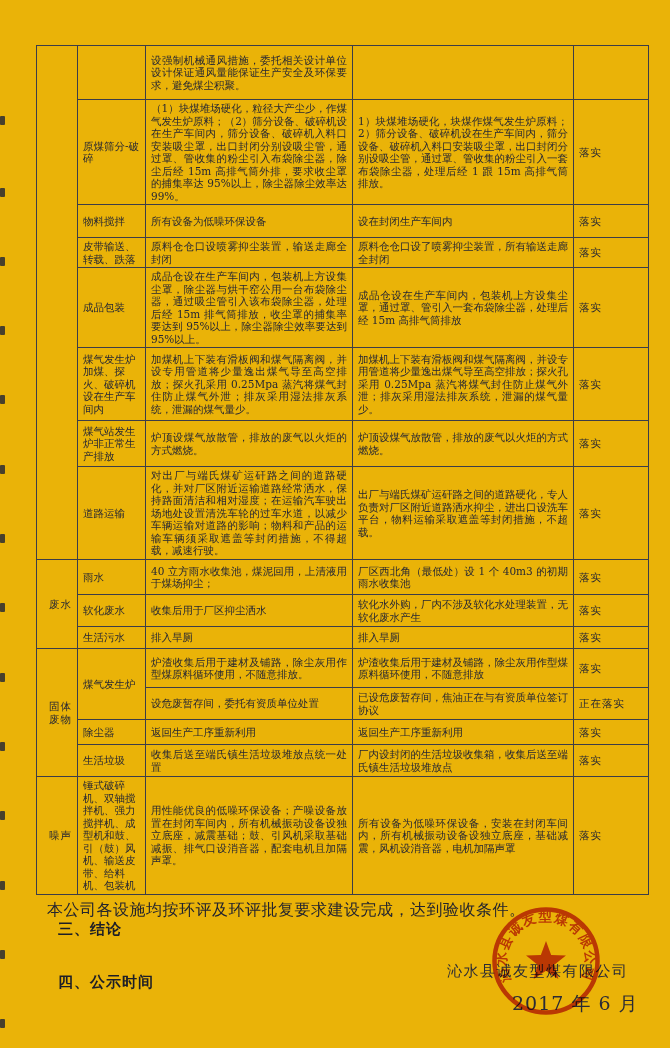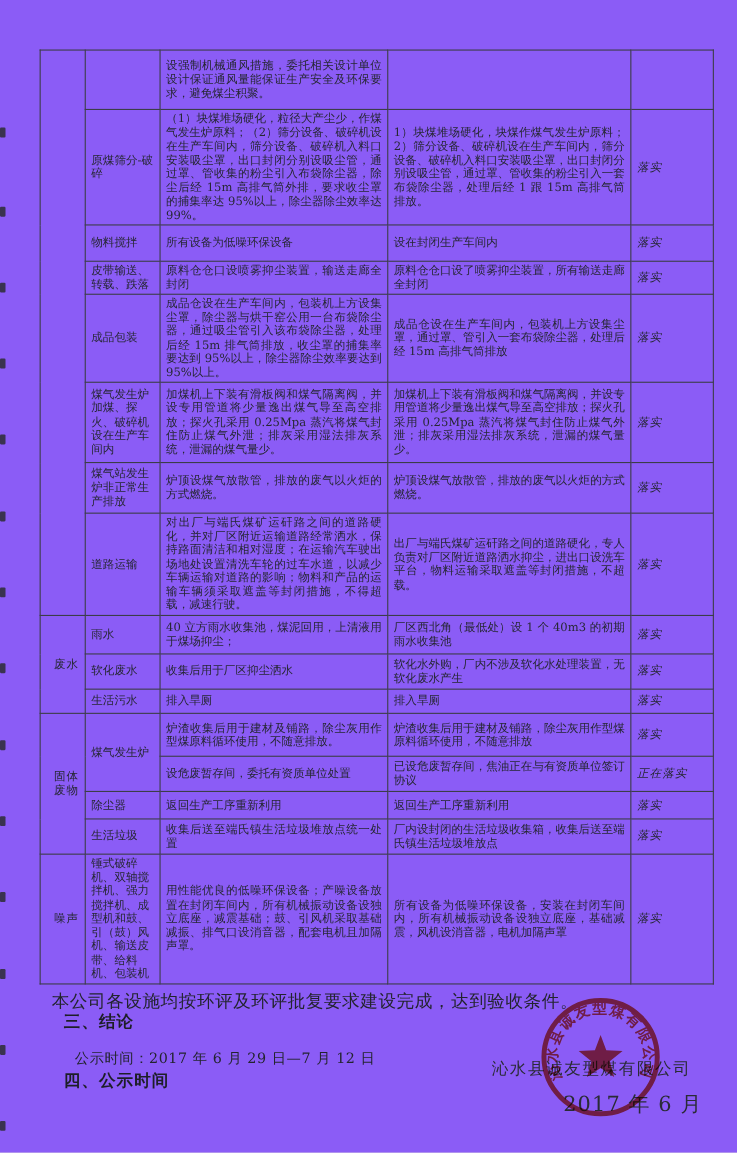--- a/index.html
+++ b/index.html
@@ -1,19 +1,19 @@
 <!DOCTYPE html>
 <html><head>
 <meta charset="utf-8">
 <style>
   html,body{margin:0;padding:0;background:#e8e6e2;}
   .page{
     position:relative;
     width:670px;height:1048px;
-    background:#8b5cf6;
+    background:#eab308;
     font-family:"DejaVu Serif", serif;
     color:#23242e;
     overflow:hidden;
   }
   
   table.insp{
     position:absolute;left:36px;top:45px;width:612px;
     border-collapse:collapse;table-layout:fixed;
     background:transparent;
   }
@@ -29,21 +29,21 @@
   }
   td.cat{
     text-align:right;
     font-size:12px;
     line-height:16px;
     letter-spacing:1px;
     padding:2px 3px;
   }
   td.sub{font-size:11px;line-height:14px;padding:2px 4px;}
   td.req,td.act{text-align:justify;}
-  td.status{font-size:11.5px;padding-left:6px;letter-spacing:1px;font-style:italic;}
+  td.status{font-size:11.5px;padding-left:6px;letter-spacing:1px;}
   
   .sec-heading{
     position:absolute;
     font-family:"DejaVu Sans", sans-serif;
     font-weight:bold;
     font-size:15px;
     color:#1d1e27;
     letter-spacing:1px;
     white-space:nowrap;
     margin-top:48px;
@@ -191,21 +191,20 @@
         <td class="req">用性能优良的低噪环保设备；产噪设备放置在封闭车间内，所有机械振动设备设独立底座，减震基础；鼓、引风机采取基础减振、排气口设消音器，配套电机且加隔声罩。</td>
         <td class="act">所有设备为低噪环保设备，安装在封闭车间内，所有机械振动设备设独立底座，基础减震，风机设消音器，电机加隔声罩</td>
         <td class="status">落实</td>
       </tr>
     </tbody>
   </table>
 
   <div class="sec-heading" style="left:58px;top:872px;">三、结论</div>
   <div class="body-line" style="left:47px;top:900px;">本公司各设施均按环评及环评批复要求建设完成，达到验收条件。</div>
   <div class="sec-heading" style="left:58px;top:925px;">四、公示时间</div>
-  <div class="body-line" style="left:68px;top:953px;font-size:13px;">公示时间：2017 年 6 月 29 日—7 月 12 日</div>
 
   <div class="company-line">沁水县诚友型煤有限公司</div>
   <div class="date-line">2017 年 6 月</div>
 
   <svg class="seal" viewBox="0 0 120 120">
     <circle cx="60" cy="60" r="51.5" fill="none" stroke="#c4372e" stroke-width="4.5"></circle>
     <polygon fill="#c4372e" points="60,40 65.17,53.88 79.97,54.51 68.37,63.72 72.35,77.99 60,69.8 47.65,77.99 51.63,63.72 40.03,54.51 54.83,53.88"></polygon>
     <defs>
       <path id="sealArc" d="M 25.36 80 A 40 40 0 1 1 94.64 80" fill="none"></path>
     </defs>

